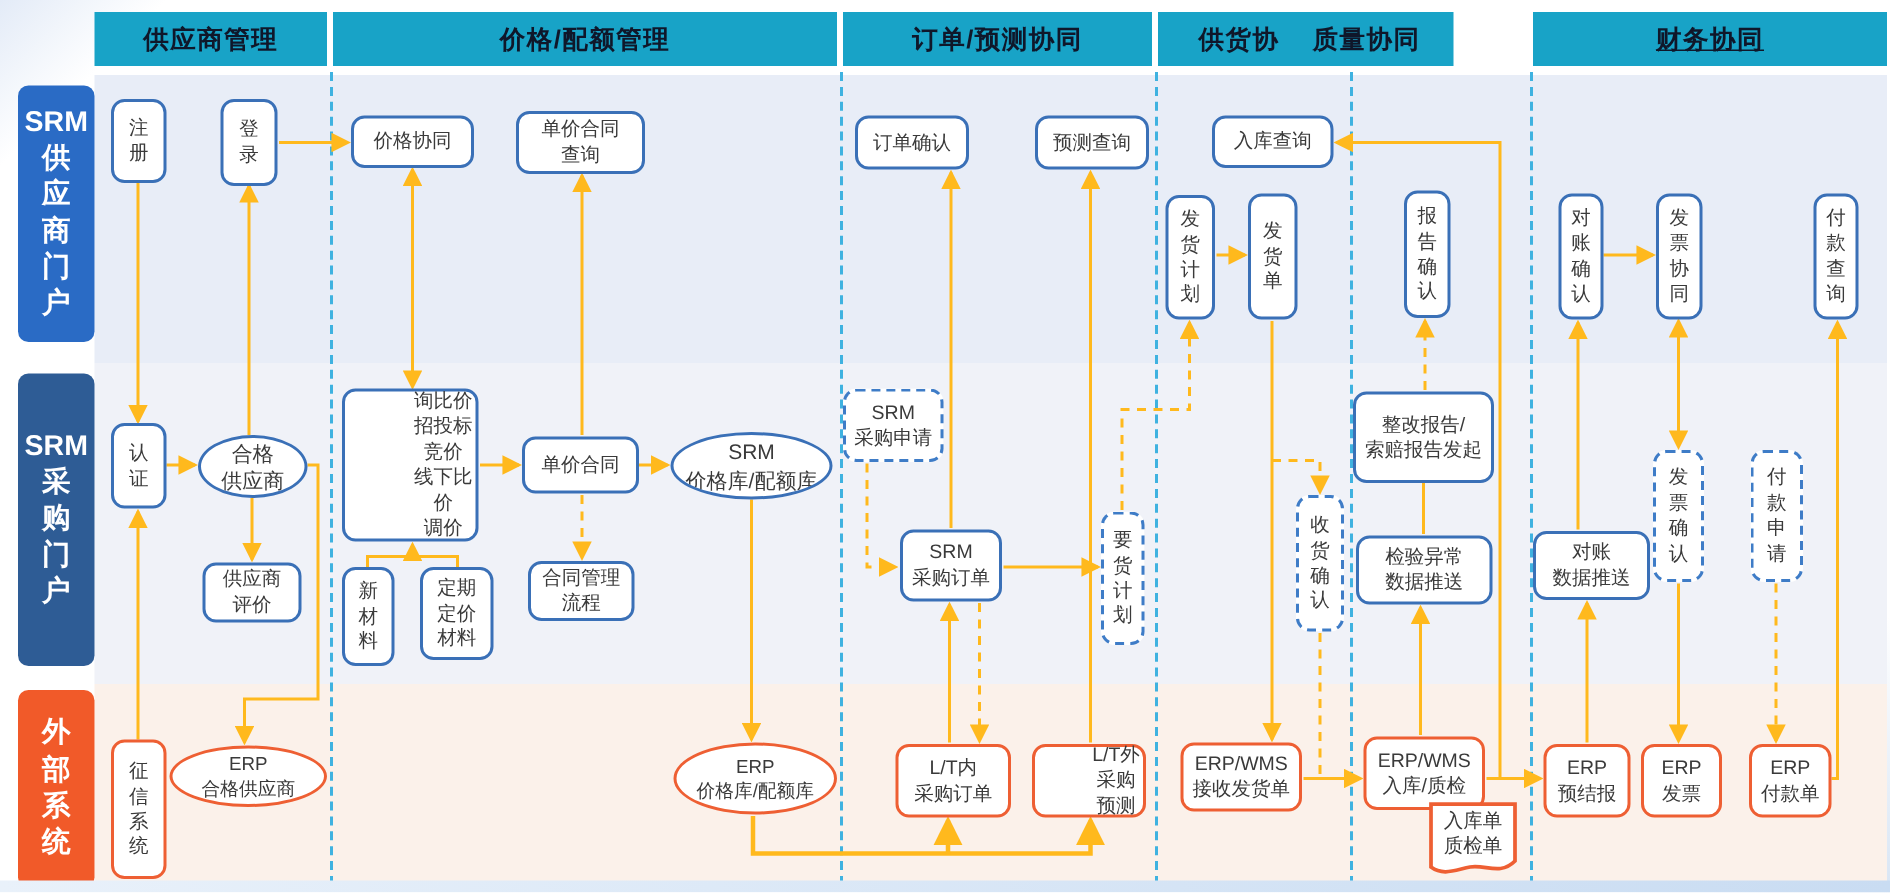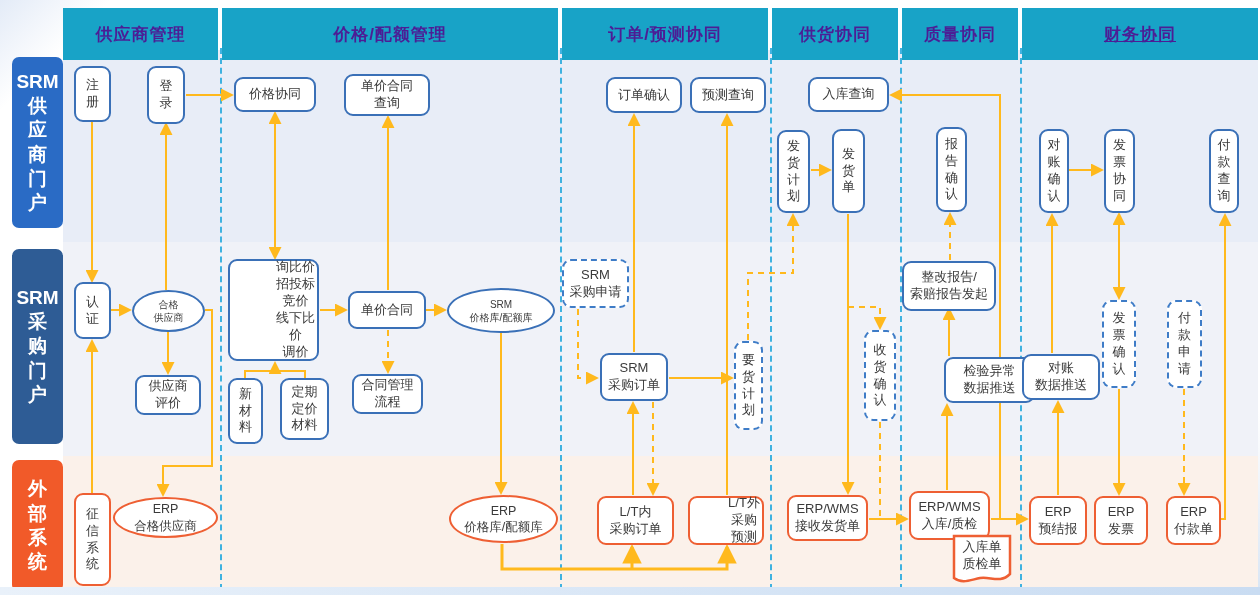--- a/index.html
+++ b/index.html
@@ -1,56 +1,56 @@
 <!DOCTYPE html>
 <html><head>
 <meta charset="utf-8">
 <style>
   html,body{margin:0;padding:0;background:#fff;font-family:"Liberation Sans","DejaVu Sans",sans-serif;}
   #canvas{position:relative;width:1260px;height:595px;overflow:hidden;
           background:linear-gradient(135deg,#e3ebf7 0%,#ffffff 6%,#ffffff 90%,#d8e5f4 100%);}
   #bottom-strip{position:absolute;left:0;bottom:0;width:100%;height:8px;
           background:linear-gradient(90deg,#e9f1fa,#c9dcf2);}
   .lane{position:absolute;left:63px;width:1195px;}
-  .hdr{position:absolute;top:8px;height:52px;background:#18A3C7;color:#4c1d95;
+  .hdr{position:absolute;top:8px;height:36px;background:#18A3C7;color:#0f172a;
        display:flex;align-items:center;justify-content:center;
        font-size:17px;font-weight:bold;letter-spacing:1px;}
   .side{position:absolute;left:12px;width:51px;border-radius:7px;color:#fff;
         display:flex;align-items:center;justify-content:center;text-align:center;
         font-size:19px;font-weight:bold;white-space:pre-line;line-height:1.28;}
   .divider{position:absolute;top:48px;height:542px;width:0;border-left:2px dashed #3FB2E0;}
   #edges{position:absolute;left:0;top:0;z-index:2;}
   .node{position:absolute;z-index:3;display:flex;align-items:center;justify-content:center;
         text-align:center;white-space:pre-line;line-height:1.3;font-size:13px;color:#3a3a3a;
         background:#fff;box-sizing:border-box;}
   .node.blue{border:2px solid #3A70B7;border-radius:9px;}
   .node.blue-dashed{border:2px dashed #3E7CC7;border-radius:9px;}
   .node.orange{border:2px solid #EE5F33;border-radius:9px;}
-  .node.ellipse-blue{border:2px solid #3A70B7;border-radius:50%;font-size:10px;overflow:hidden;}
+  .node.ellipse-blue{border:2px solid #3A70B7;border-radius:50%;font-size:14px;overflow:hidden;}
   .node.ellipse-orange{border:2px solid #EE5F33;border-radius:50%;font-size:12.5px;overflow:hidden;}
   .node.doc{border:none;background:transparent;}
   .node.doc svg{position:absolute;left:0;top:0;width:100%;height:100%;}
   .node.doc .lbl{position:relative;z-index:1;margin-bottom:8px;}
   .node.label{border:none;background:#fff;font-size:13.5px;}
 </style>
 </head>
 <body>
 
 <div id="canvas">
   <div>
       <div class="lane" style="top: 50px; height: 192px; background: rgb(232, 237, 247);"></div>
       <div class="lane" style="top: 242px; height: 214px; background: rgb(240, 242, 248);"></div>
       <div class="lane" style="top: 456px; height: 132px; background: rgb(251, 241, 234);"></div>
     </div>
   <div>
       <div class="hdr" style="left: 63px; width: 155px;">供应商管理</div>
       <div class="hdr" style="left: 222px; width: 336px;">价格/配额管理</div>
       <div class="hdr" style="left: 562px; width: 206px;">订单/预测协同</div>
       <div class="hdr" style="left: 772px; width: 126px;">供货协同</div>
-      <div class="hdr" style="left: 902px; width: 116px;">质量协同</div>
+      <div class="hdr" style="left: 853px; width: 116px;">质量协同</div>
       <div class="hdr" style="left: 1022px; width: 236px; text-decoration: underline;">财务协同</div>
     </div>
   <div>
       <div class="side" style="top: 57px; height: 171px; background: rgb(42, 107, 197);">SRM
 供
 应
 商
 门
 户</div>
       <div class="side" style="top: 249px; height: 195px; background: rgb(46, 92, 149);">SRM
@@ -119,21 +119,21 @@
       <polyline points="1221,519 1225,519 1225,215" fill="none" stroke="#FFB91D" stroke-width="2" marker-end="url(#ah)"></polyline>
     </svg>
   <div>
       <div class="node blue" style="left: 74px; top: 66px; width: 37px; height: 56px;">注
 册</div>
       <div class="node blue" style="left: 147px; top: 66px; width: 38px; height: 58px;">登
 录</div>
       <div class="node blue" style="left: 234px; top: 77px; width: 82px; height: 35px;">价格协同</div>
       <div class="node blue" style="left: 344px; top: 74px; width: 86px; height: 42px;">单价合同
 查询</div>
-      <div class="node blue" style="left: 606px; top: 77px; width: 76px; height: 36px;">订单确认</div>
+      <div class="node blue" style="left: 570px; top: 77px; width: 76px; height: 36px;">订单确认</div>
       <div class="node blue" style="left: 690px; top: 77px; width: 76px; height: 36px;">预测查询</div>
       <div class="node blue" style="left: 808px; top: 77px; width: 81px; height: 35px;">入库查询</div>
       <div class="node blue" style="left: 777px; top: 130px; width: 33px; height: 83px;">发
 货
 计
 划</div>
       <div class="node blue" style="left: 832px; top: 129px; width: 33px; height: 84px;">发
 货
 单</div>
       <div class="node blue" style="left: 936px; top: 127px; width: 31px; height: 85px;">报
@@ -179,23 +179,23 @@
       <div class="node blue" style="left: 600px; top: 353px; width: 68px; height: 48px;">SRM
 采购订单</div>
       <div class="node blue-dashed" style="left: 734px; top: 341px; width: 29px; height: 89px;">要
 货
 计
 划</div>
       <div class="node blue-dashed" style="left: 864px; top: 330px; width: 32px; height: 91px;">收
 货
 确
 认</div>
-      <div class="node blue" style="left: 902px; top: 261px; width: 94px; height: 50px;">整改报告/
+      <div class="node blue" style="left: 902px; top: 261px; width: 94px; height: 61px;">整改报告/
 索赔报告发起</div>
-      <div class="node blue" style="left: 904px; top: 357px; width: 91px; height: 46px; margin-left: 40px;">检验异常
+      <div class="node blue" style="left: 904px; top: 357px; width: 91px; height: 46px;">检验异常
 数据推送</div>
       <div class="node blue" style="left: 1022px; top: 354px; width: 78px; height: 46px;">对账
 数据推送</div>
       <div class="node blue-dashed" style="left: 1102px; top: 300px; width: 34px; height: 88px;">发
 票
 确
 认</div>
       <div class="node blue-dashed" style="left: 1167px; top: 300px; width: 35px; height: 88px;">付
 款
 申

